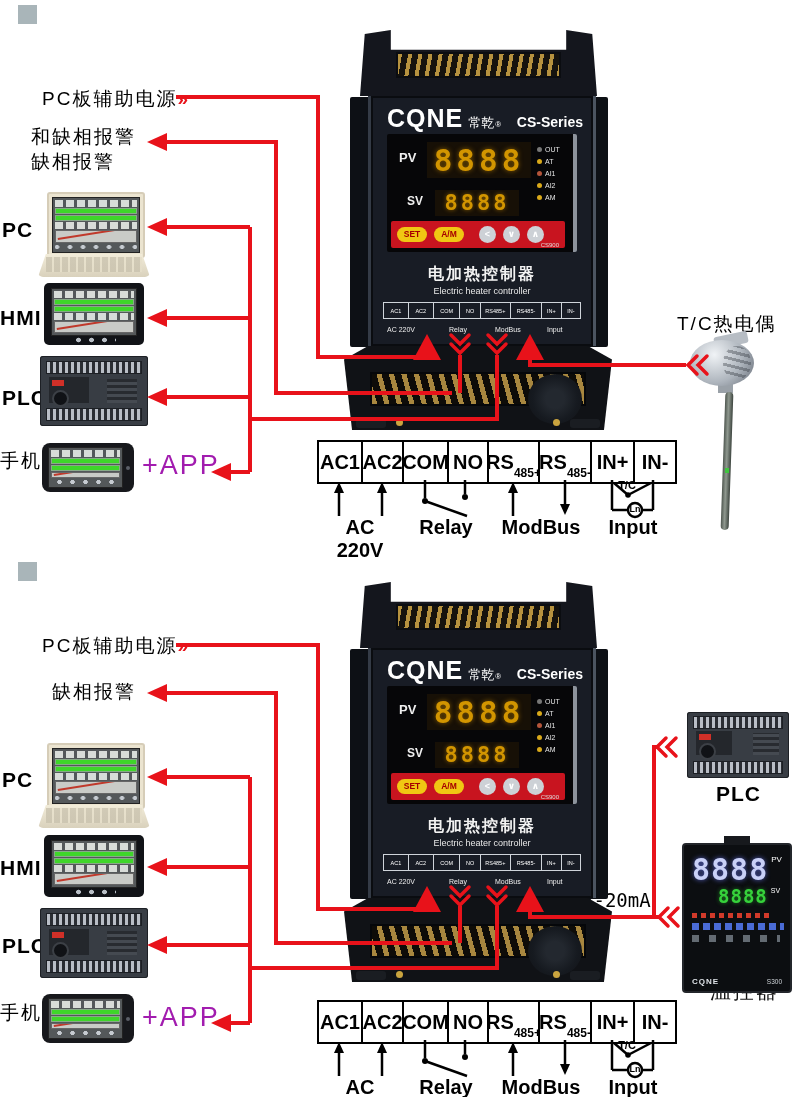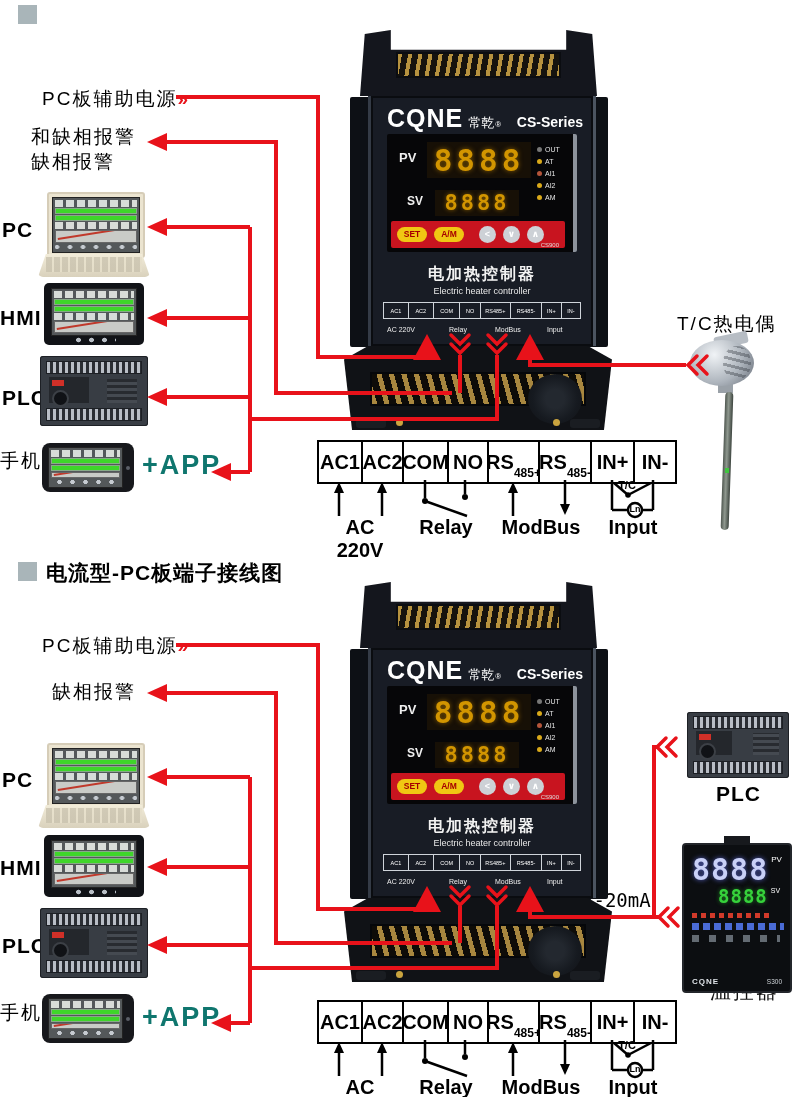--- a/index.html
+++ b/index.html
@@ -3,21 +3,21 @@
 <meta charset="utf-8">
 <style>
   html,body{margin:0;padding:0;background:#fff;}
   body{font-family:"Liberation Sans","DejaVu Sans",sans-serif;}
   #canvas{position:relative;width:800px;height:1097px;background:#fff;overflow:hidden;}
   .lbl{position:absolute;color:#111;white-space:nowrap;}
   .sec-title{font-size:21px;font-weight:bold;letter-spacing:1px;color:#000;}
   .bullet{position:absolute;width:19px;height:19px;background:#a9b5b9;}
   .cjk{font-size:19px;letter-spacing:2px;color:#000;}
   .devlbl{font-size:21px;font-weight:bold;letter-spacing:1px;color:#000;text-align:right;}
-  .applbl{font-size:27px;font-weight:700;letter-spacing:2px;color:#0f766e;}
+  .applbl{font-size:27px;font-weight:400;letter-spacing:2px;color:#a21caf;}
   .redglyph{color:#e8121a;font-weight:bold;}
   .mono{font-family:"DejaVu Sans Mono","Liberation Mono",monospace;}
 
   
   #wires{position:absolute;left:0;top:0;z-index:5;pointer-events:none;}
 
   
   .tblock{position:absolute;display:flex;z-index:4;}
   .tcell{height:40px;border:2px solid #000;border-left:none;display:flex;align-items:center;justify-content:center;background:#fff;font-weight:bold;font-size:20px;color:#000;}
   .tcell:first-child{border-left:2px solid #000;}
@@ -296,21 +296,20 @@
       </div>
   </div>
   <div class="grouplbl" style="left:320px;top:516px;width:80px;">AC 220V</div>
   <div class="grouplbl" style="left:406px;top:516px;width:80px;">Relay</div>
   <div class="grouplbl" style="left:501px;top:516px;width:80px;">ModBus</div>
   <div class="grouplbl" style="left:593px;top:516px;width:80px;">Input</div>
   <div class="tinylbl" style="left:613px;top:479px;width:28px;font-size:11px;">T/C</div>
   <div class="tinylbl" style="left:628px;top:504px;width:14px;font-size:9px;">Ln</div>
 
   <div class="bullet" style="left:18px;top:562px;"></div>
-  <div class="lbl sec-title" style="left:46px;top:559px;">电流型-PC板端子接线图</div>
 
   <div class="lbl cjk" style="left:42px;top:633px;">
     <span>PC板辅助电源</span><span class="redglyph">»</span>
   </div>
   <div class="lbl cjk" style="left:52px;top:679px;">缺相报警</div>
 
   <div class="lbl devlbl" style="left:2px;top:768px;">PC</div>
   <div class="lbl devlbl" style="left:0px;top:856px;">HMI</div>
   <div class="lbl devlbl" style="left:2px;top:934px;">PLC</div>
   <div class="lbl cjk" style="left:0px;top:1000px;">手机</div>

